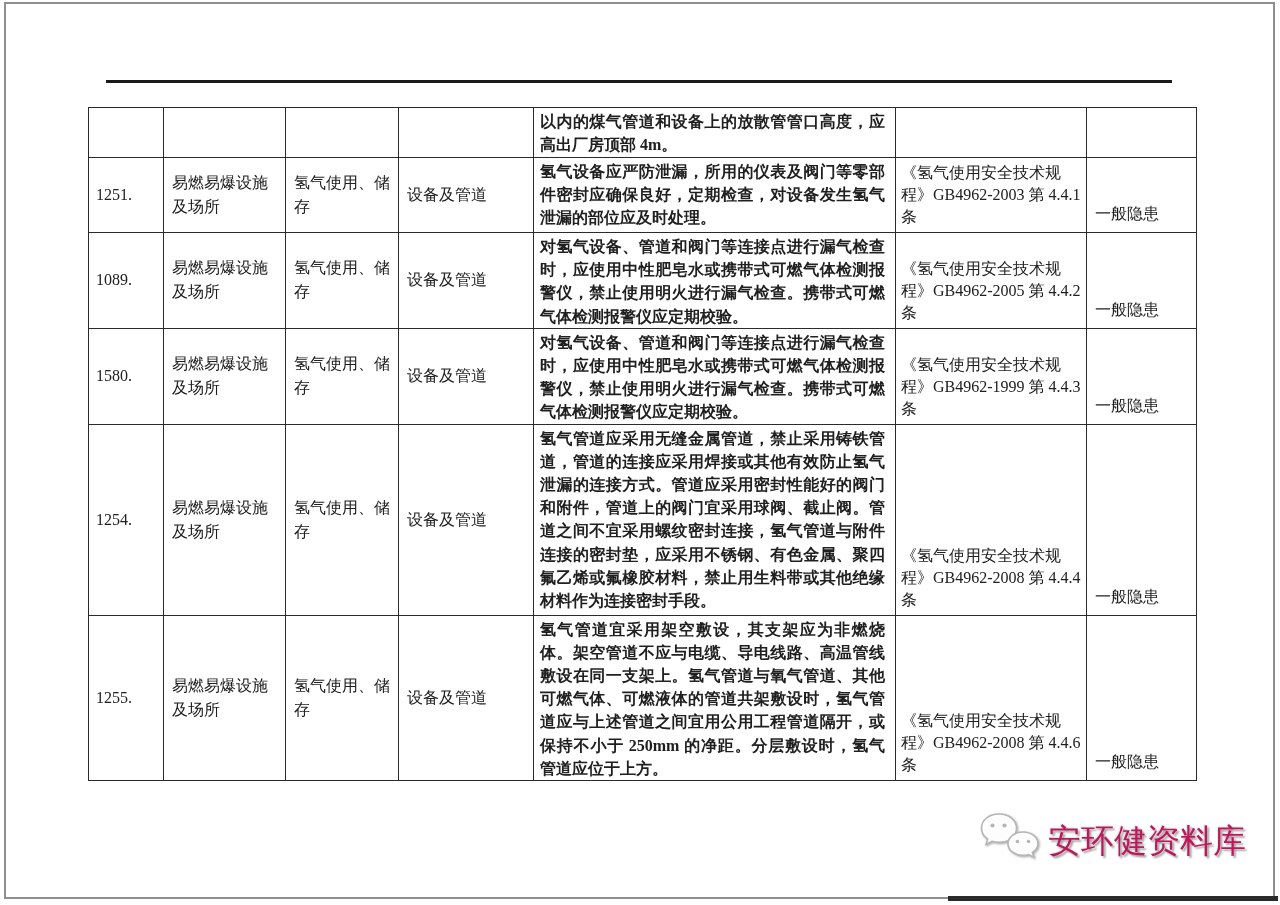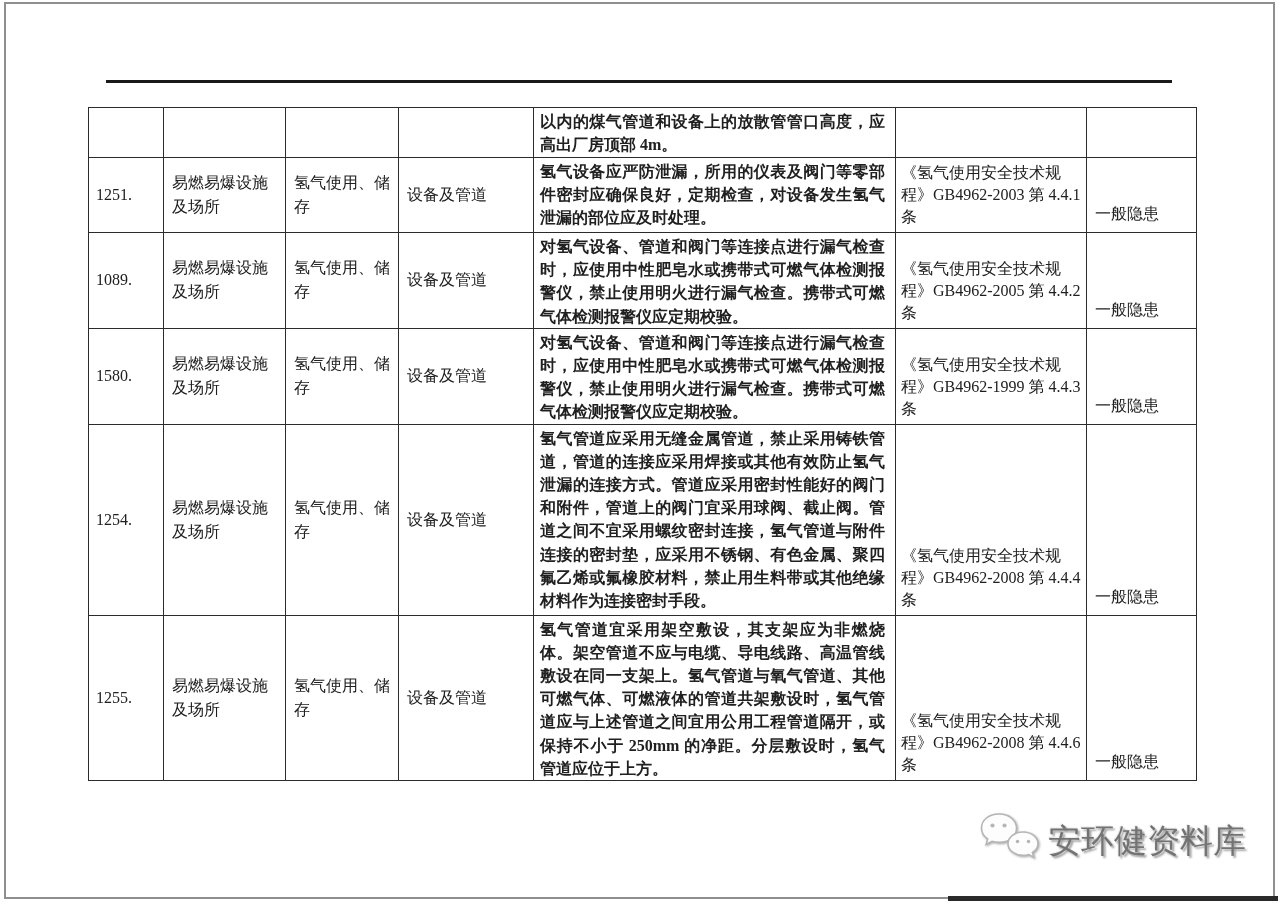--- a/index.html
+++ b/index.html
@@ -40,21 +40,21 @@
   td.c-reg{vertical-align:bottom;padding:2px 0 4px 5px;line-height:22px;}
   td.c-haz{vertical-align:bottom;padding:0 2px 7px 8px;line-height:22px;}
   
   .watermark{
     position:absolute;left:978px;top:810px;width:268px;height:62px;
     display:flex;align-items:center;gap:6px;
   }
   .wm-icon{flex:0 0 auto;filter:drop-shadow(1.5px 1.5px 1px #ababab);}
   .wm-text{
     font-size:33px;letter-spacing:0px;white-space:nowrap;
-    color:#737373;
+    color:#be185d;
     text-shadow:2px 2px 2px #a0a0a0,-1px -1px 1px #ececec;
   }
   
   .bottom-bar{
     position:absolute;left:948px;top:896px;width:330px;height:5px;background:#2a2a2a;
   }
 </style>
 </head>
 <body>
 

